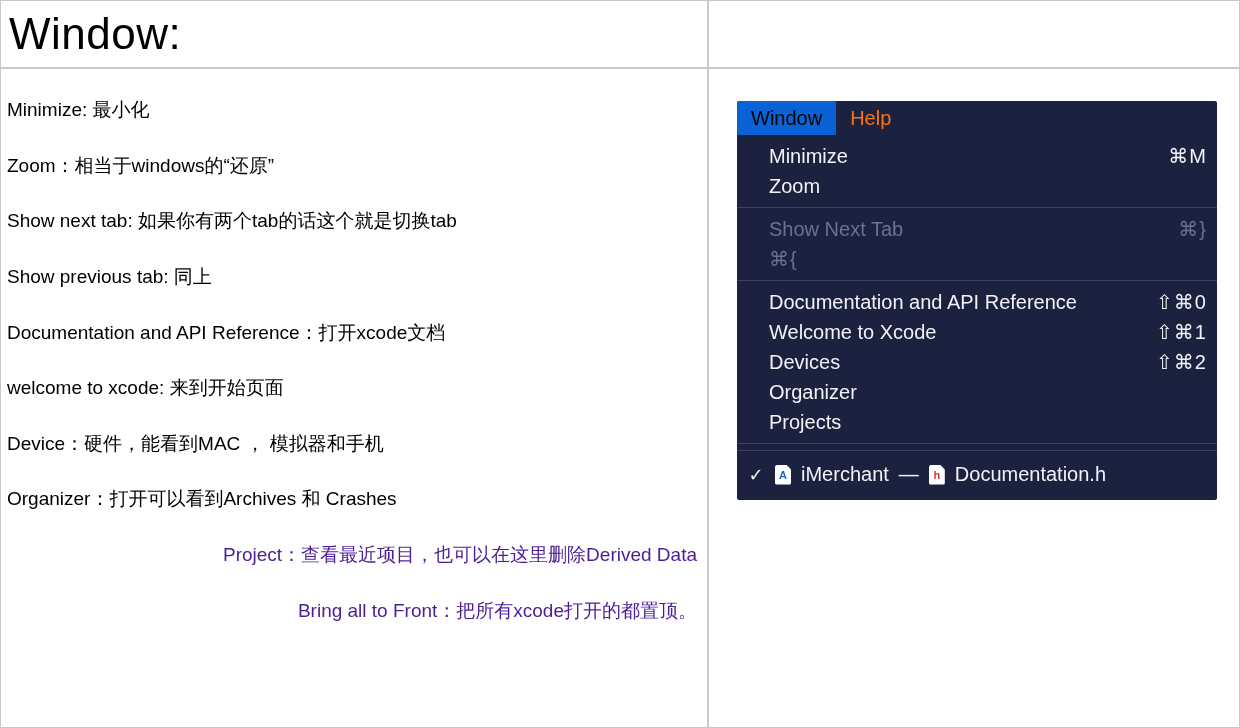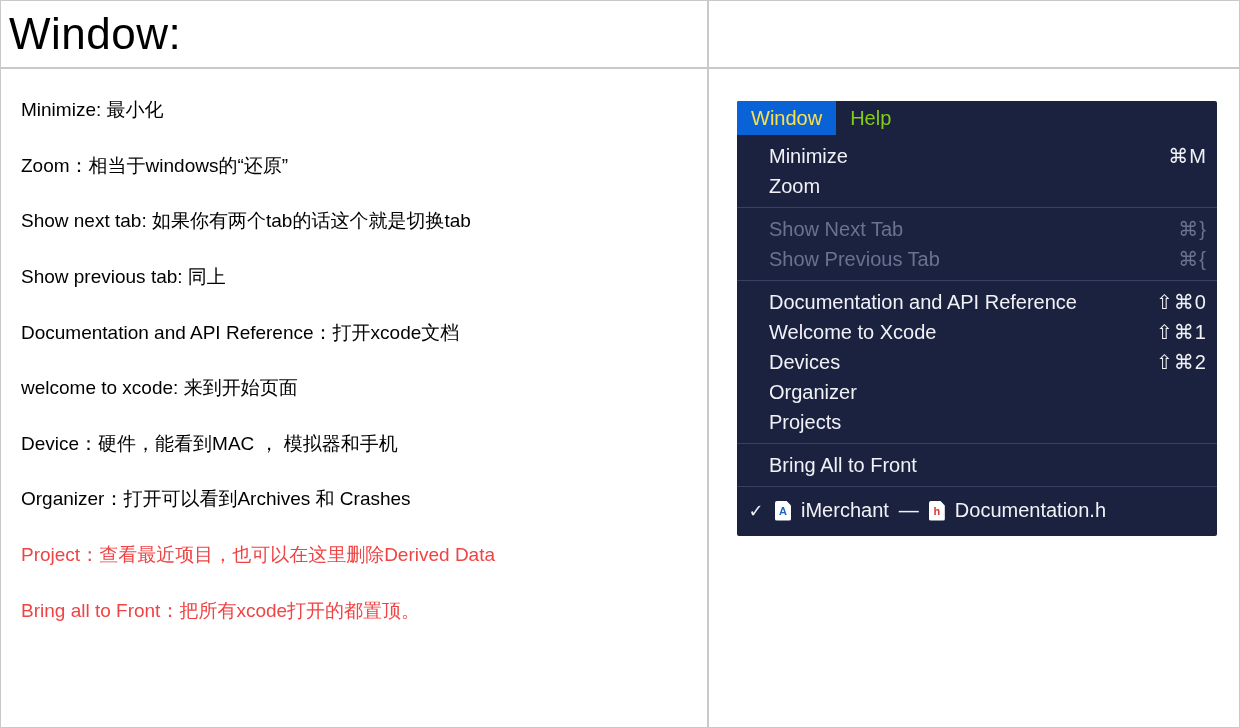--- a/index.html
+++ b/index.html
@@ -24,30 +24,30 @@
     align-items: center;
     padding-left: 8px;
   }
   .title-cell h1 {
     font-size: 44px;
     font-weight: 400;
     letter-spacing: 0.5px;
     color: #000;
   }
   .left-body {
-    padding: 28px 10px 10px 20px;
+    padding: 28px 10px 10px 6px;
     font-size: 19px;
     line-height: 1.35;
     color: #000;
   }
   .left-body p {
     margin-bottom: 30px;
     font-weight: 400;
   }
-  .left-body p.red { color: #ef4444; }
+  .left-body p.red { color: #4c1d95; text-align: right; }
   .right-body {
     padding: 32px 0 0 28px;
   }
 
   
   .mac-menu {
     width: 480px;
     background: #1a2240;
     color: #fff;
     font-family: "Helvetica Neue", Arial, sans-serif;
@@ -58,25 +58,25 @@
   .menubar {
     display: flex;
     height: 34px;
     align-items: stretch;
     font-size: 20px;
   }
   .menubar .mb-item {
     display: flex;
     align-items: center;
     padding: 0 14px;
-    color: #84cc16;
+    color: #f97316;
   }
   .menubar .mb-item.selected {
     background: #0a63d6;
-    color: #fde047;
+    color: #000000;
   }
   .menu-body {
     padding: 6px 0 8px 0;
   }
   .menu-row {
     display: flex;
     align-items: center;
     justify-content: space-between;
     padding: 3px 10px 3px 32px;
     height: 30px;
@@ -166,21 +166,20 @@
           <div class="menu-row">
             <span>Zoom</span>
             <span class="shortcut"></span>
           </div>
           <div class="menu-sep"></div>
           <div class="menu-row disabled">
             <span>Show Next Tab</span>
             <span class="shortcut">⌘}</span>
           </div>
           <div class="menu-row disabled">
-            <span>Show Previous Tab</span>
             <span class="shortcut">⌘{</span>
           </div>
           <div class="menu-sep"></div>
           <div class="menu-row">
             <span>Documentation and API Reference</span>
             <span class="shortcut">⇧⌘0</span>
           </div>
           <div class="menu-row">
             <span>Welcome to Xcode</span>
             <span class="shortcut">⇧⌘1</span>
@@ -191,24 +190,20 @@
           </div>
           <div class="menu-row">
             <span>Organizer</span>
             <span class="shortcut"></span>
           </div>
           <div class="menu-row">
             <span>Projects</span>
             <span class="shortcut"></span>
           </div>
           <div class="menu-sep"></div>
-          <div class="menu-row">
-            <span>Bring All to Front</span>
-            <span class="shortcut"></span>
-          </div>
           <div class="menu-sep"></div>
           <div class="proj-row">
             <span class="check">✓</span>
             <span class="file-icon proj">
               <span>A</span>
             </span>
             <span>iMerchant</span>
             <span> — </span>
             <span class="file-icon hdr">
               <span>h</span>

